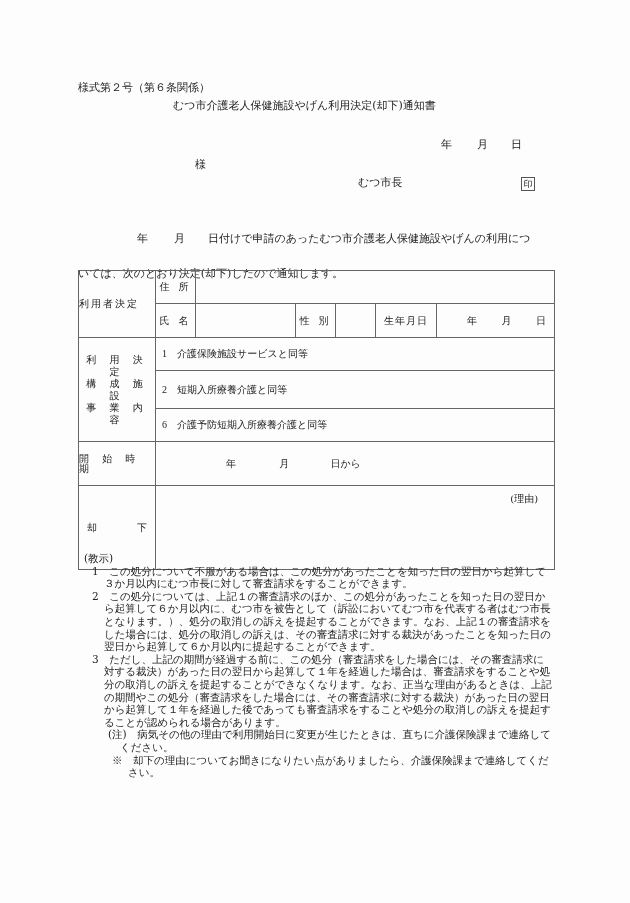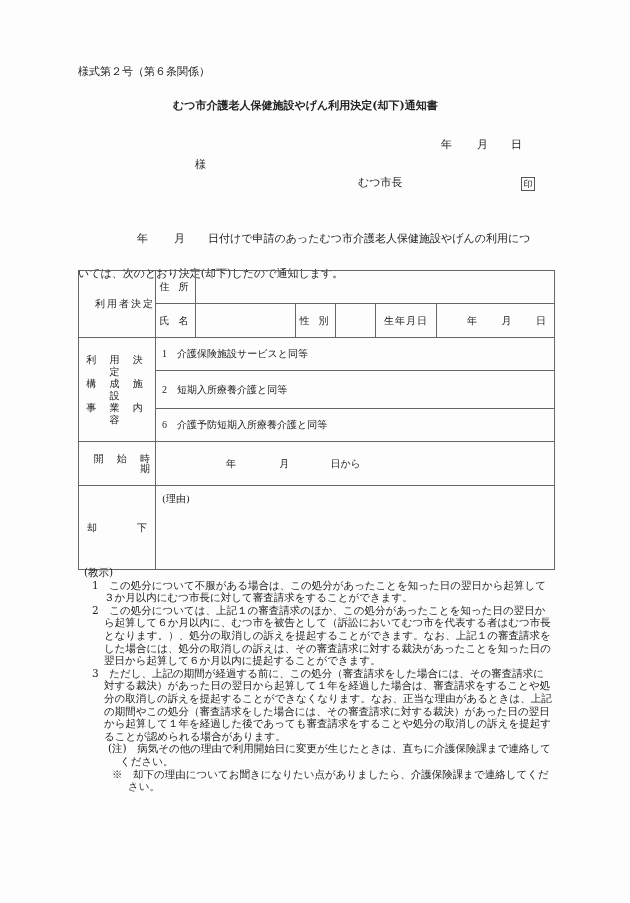--- a/index.html
+++ b/index.html
@@ -3,37 +3,37 @@
 <meta charset="utf-8">
 <style>
   html,body{margin:0;padding:0;background:#fdfdfd;}
   body{width:630px;height:903px;position:relative;overflow:hidden;color:#222;
        font-family:"DejaVu Serif","Liberation Serif",serif;font-size:11px;line-height:1;}
   .abs{position:absolute;white-space:nowrap;}
   .stamp{position:absolute;left:521px;top:177px;width:12px;height:12px;border:1px solid #555;
          font-size:9px;line-height:12px;text-align:center;}
   table{position:absolute;left:78px;top:270px;width:476px;border-collapse:collapse;table-layout:fixed;}
   td{border:1px solid #666;padding:0;vertical-align:middle;font-size:10px;}
-  .hdr{text-align:right;letter-spacing:2px;}
+  .hdr{text-align:left;letter-spacing:2px;}
   .sub{text-align:center;letter-spacing:3px;}
   .item{padding-left:6px;font-family:Liberation Serif, serif;}
   .lab3{text-align:center;line-height:12px;letter-spacing:5px;}
-  .reason{vertical-align:top;padding:8px 16px 0 6px;}
+  .reason{vertical-align:top;padding:8px 16px 0 6px;text-align:right;}
   .rej{display:flex;justify-content:space-between;padding:0 8px;}
-  .notes{position:absolute;left:84px;top:566px;width:470px;font-size:10.5px;line-height:12.6px;}
+  .notes{position:absolute;left:84px;top:552px;width:470px;font-size:10.5px;line-height:12.6px;}
   .np{margin:0;}
   .hang{padding-left:20px;text-indent:-12px;}
   .hang2{padding-left:36px;text-indent:-12px;}
   .hang3{padding-left:44px;text-indent:-16px;}
 </style>
 </head>
 <body>
 
-<div class="abs" style="left:78px;top:66px;">様式第２号（第６条関係）</div>
-<div class="abs" style="left:173px;top:100px;font-weight:bold;">むつ市介護老人保健施設やげん利用決定(却下)通知書</div>
+<div class="abs" style="left:78px;top:82px;">様式第２号（第６条関係）</div>
+<div class="abs" style="left:173px;top:100px;">むつ市介護老人保健施設やげん利用決定(却下)通知書</div>
 
 <div class="abs" style="left:441px;top:139px;">年</div>
 <div class="abs" style="left:477px;top:139px;">月</div>
 <div class="abs" style="left:511px;top:139px;">日</div>
 
 <div class="abs" style="left:195px;top:159px;">様</div>
 <div class="abs" style="left:358px;top:177px;">むつ市長</div>
 <div class="stamp">印</div>
 
 <div class="abs" style="left:137px;top:233px;">年</div>

